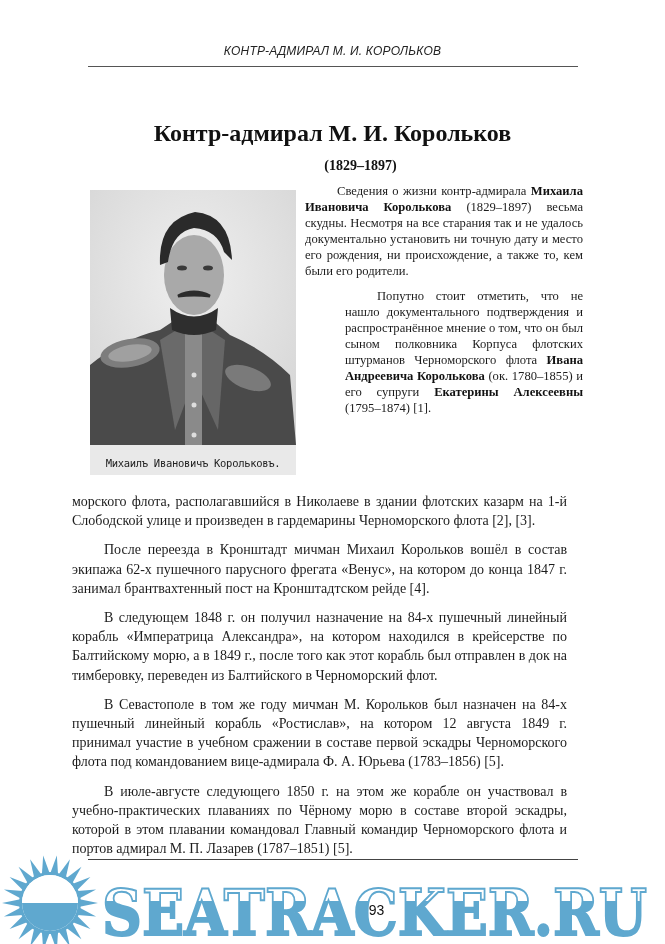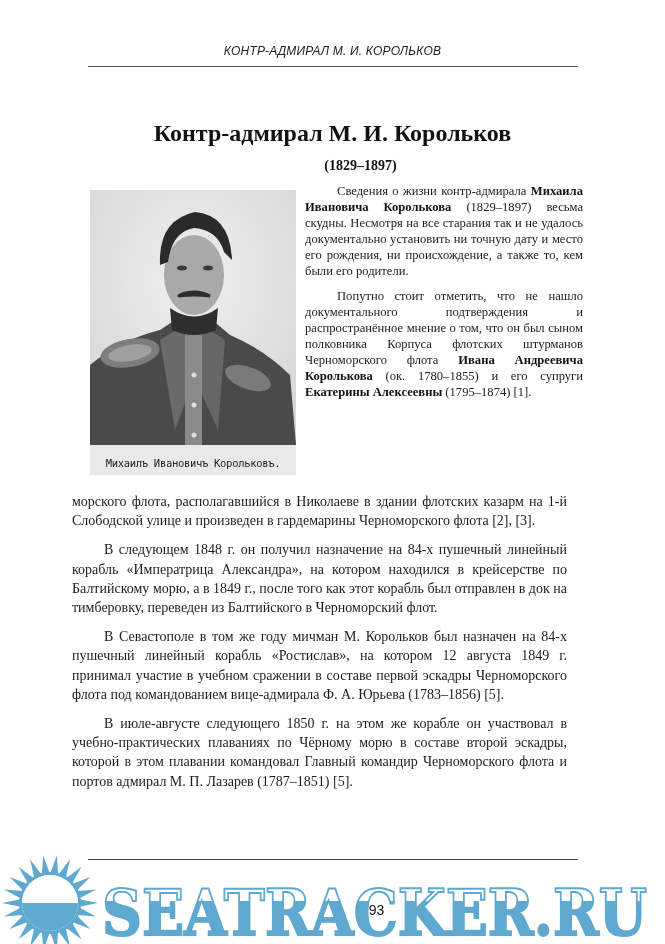--- a/index.html
+++ b/index.html
@@ -7,21 +7,21 @@
   .running-head { position: absolute; left: 0; width: 665px; top: 44px; text-align: center; font-family: "Liberation Sans", "DejaVu Sans", sans-serif; font-style: italic; font-size: 12px; letter-spacing: 0.2px; color: #222; }
   .head-rule { position: absolute; left: 88px; top: 66px; width: 490px; height: 1px; background: #555; }
   .title { position: absolute; left: 0; width: 665px; top: 120px; text-align: center; font-size: 24px; font-weight: bold; color: #111; }
   .years { position: absolute; left: 0; width: 665px; top: 158px; text-align: center; font-size: 14px; font-weight: bold; color: #111; padding-left: 28px; }
   .portrait { position: absolute; left: 90px; top: 190px; width: 206px; height: 285px; background: #ec4899; overflow: hidden; }
   .portrait svg { display:block; }
   .portrait-caption { position: absolute; left: 0; right: 0; bottom: 6px; text-align: center; font-family: "DejaVu Sans Mono", monospace; font-size: 10.5px; color: #222; letter-spacing: -0.3px; }
   .col { position: absolute; left: 305px; top: 183px; width: 278px; font-size: 12.6px; line-height: 16px; text-align: justify; }
   .full { position: absolute; left: 72px; width: 495px; font-size: 14px; line-height: 19.2px; text-align: justify; }
   p { margin: 0; text-indent: 32px; }
-  .col p + p { margin-top: 9px; }
+  .col p + p { margin-top: 9px; margin-left: 40px; }
   .full p + p { margin-top: 10px; }
   .cont { text-indent: 0; }
   b { color: #111; }
   .foot-rule { position: absolute; left: 88px; top: 859px; width: 490px; height: 1px; background: #444; }
   .watermark { position: absolute; left: 0; top: 855px; width: 665px; height: 89px; }
   .page-num { position: absolute; left: 0; width: 665px; top: 902px; text-align: center; font-family: "Liberation Sans", "DejaVu Sans", sans-serif; font-size: 14px; color: #111; padding-left: 44px; }
 </style>
 </head>
 <body>
 
@@ -71,20 +71,21 @@
   <div class="portrait-caption">Михаилъ Ивановичъ Корольковъ.</div>
 </div>
 
 <div class="col">
   <p><span>Сведения о жизни контр-адмирала </span><b>Михаила Ивановича Королькова</b><span> (1829–1897) весьма скудны. Несмотря на все старания так и не удалось документально установить ни точную дату и место его рождения, ни происхождение, а также то, кем были его родители.</span></p>
   <p><span>Попутно стоит отметить, что не нашло документального подтверждения и распространённое мнение о том, что он был сыном полковника Корпуса флотских штурманов Черноморского флота </span><b>Ивана Андреевича Королькова</b><span> (ок. 1780–1855) и его супруги </span><b>Екатерины Алексеевны</b><span> (1795–1874) [1].</span></p>
 </div>
 
 <div class="full" style="top:492px">
   <p class="cont">морского флота, располагавшийся в Николаеве в здании флотских казарм на 1-й Слободской улице и произведен в гардемарины Черноморского флота [2], [3].</p>
+  <p>После переезда в Кронштадт мичман Михаил Корольков вошёл в состав экипажа 62-х пушечного парусного фрегата «Венус», на котором до конца 1847 г. занимал брантвахтенный пост на Кронштадтском рейде [4].</p>
   <p>В следующем 1848 г. он получил назначение на 84-х пушечный линейный корабль «Императрица Александра», на котором находился в крейсерстве по Балтийскому морю, а в 1849 г., после того как этот корабль был отправлен в док на тимберовку, переведен из Балтийского в Черноморский флот.</p>
   <p>В Севастополе в том же году мичман М. Корольков был назначен на 84-х пушечный линейный корабль «Ростислав», на котором 12 августа 1849 г. принимал участие в учебном сражении в составе первой эскадры Черноморского флота под командованием вице-адмирала Ф. А. Юрьева (1783–1856) [5].</p>
   <p>В июле-августе следующего 1850 г. на этом же корабле он участвовал в учебно-практических плаваниях по Чёрному морю в составе второй эскадры, которой в этом плавании командовал Главный командир Черноморского флота и портов адмирал М. П. Лазарев (1787–1851) [5].</p>
 </div>
 
 <div class="foot-rule"></div>
 
 <div class="watermark">
   <svg width="665" height="89" viewBox="0 0 665 89">
     <defs>

